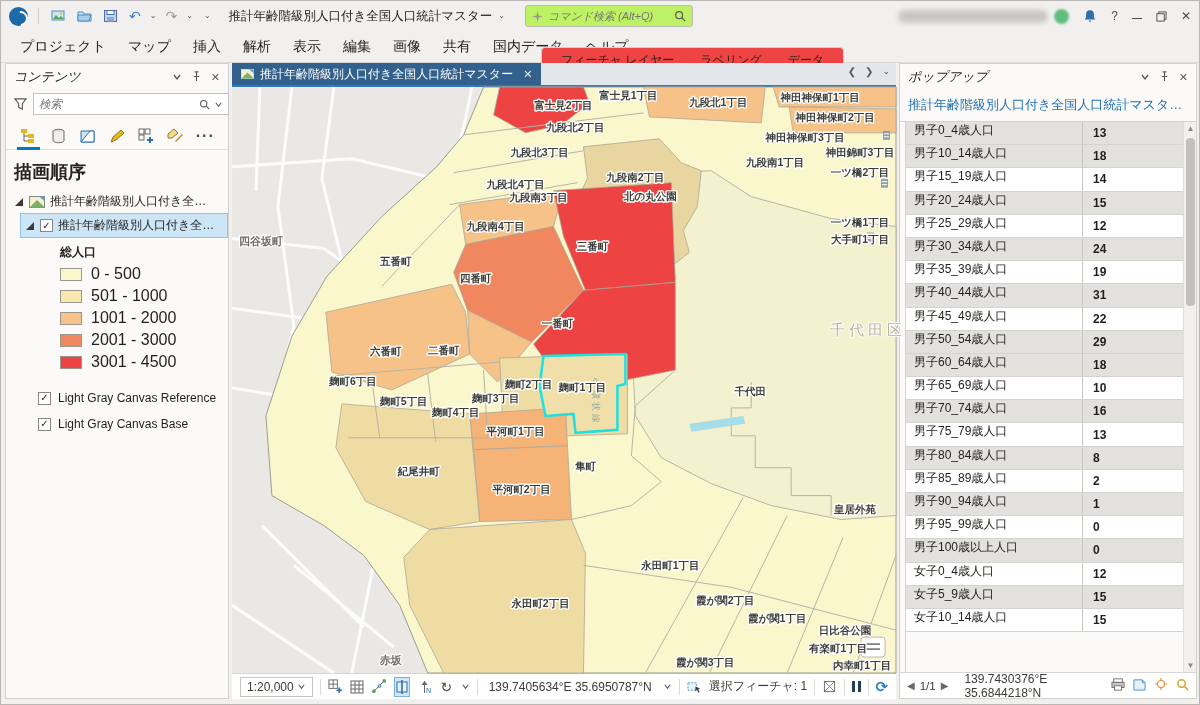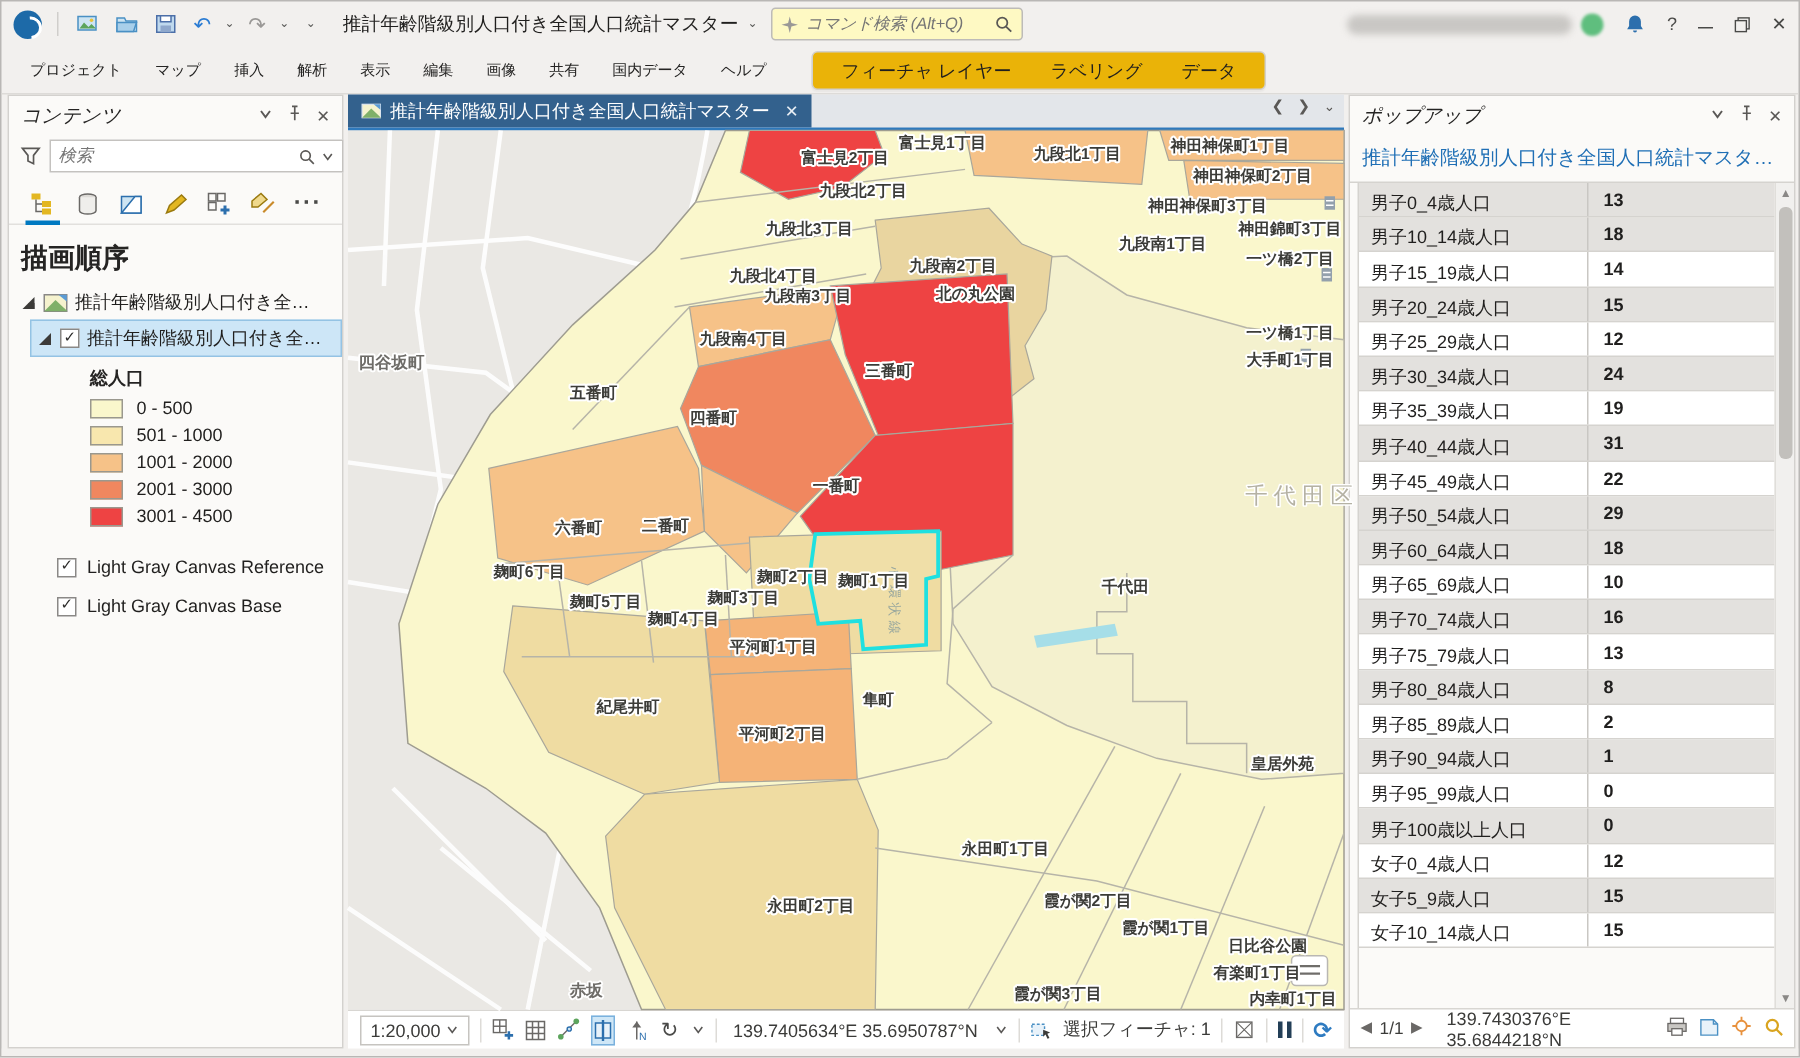--- a/index.html
+++ b/index.html
@@ -9,33 +9,33 @@
 
   
   .titlebar{height:30px;display:flex;align-items:center;padding:0 8px;position:relative;}
   .tb-left{display:flex;align-items:center;gap:7px;}
   .logo{width:19px;height:19px;border-radius:50%;background:#1D6AA8;position:relative;flex:0 0 auto;}
   .logo::after{content:"";position:absolute;left:4px;top:4px;width:11px;height:11px;border-radius:50%;border:2px solid #fff;border-left-color:transparent;border-bottom-color:transparent;transform:rotate(40deg);}
   .tb-sep{width:1px;height:16px;background:#d0cecb;margin:0 3px;}
   .qat-btn{display:flex;align-items:center;height:22px;padding:0 2px;color:#4a4a48;}
   .chev{font-size:8px;color:#5a5a58;line-height:1;}
   .tb-title{margin-left:18px;font-size:12.5px;color:#201f1e;display:flex;align-items:center;gap:6px;white-space:nowrap;}
-  .tb-search{position:absolute;left:513px;top:4px;width:168px;height:22px;border:1px solid #bdbbb8;border-radius:3px;background:#fef9c3;display:flex;align-items:center;padding:0 6px;gap:5px;}
+  .tb-search{position:absolute;left:524px;top:4px;width:168px;height:22px;border:1px solid #bdbbb8;border-radius:3px;background:#bef264;display:flex;align-items:center;padding:0 6px;gap:5px;}
   .tb-search input{border:none;outline:none;background:transparent;flex:1;font-size:11px;font-style:italic;color:#7a7876;width:100px;font-family:inherit;}
   .tb-right{margin-left:auto;display:flex;align-items:center;gap:14px;}
   .blur-name{width:150px;height:13px;border-radius:7px;background:#c9c7c4;filter:blur(2.5px);}
   .avatar{width:15px;height:15px;border-radius:50%;background:#5FBE7E;filter:blur(1px);margin-left:-8px;}
   .tb-ico{color:#4a4a48;font-size:12px;display:flex;align-items:center;}
   .min-ico{width:10px;height:5px;border-bottom:1.5px solid #4a4a48;}
 
   
   .ribbon{height:32px;position:relative;border-bottom:1px solid #DDDBD8;display:flex;align-items:center;}
   .ribbon-tabs{display:flex;align-items:center;padding-left:8px;}
-  .ribbon-tab{font-size:10px;color:#252423;padding:5px 11px;white-space:nowrap;}
-  .ctx-pill{position:absolute;left:540px;top:3px;height:26px;background:#eab308;border:1px solid #D2D0CC;border-radius:4px;display:flex;align-items:center;padding:0 6px;box-shadow:0 1px 1px rgba(0,0,0,.04);text-align:right;}
+  .ribbon-tab{font-size:14px;color:#252423;padding:5px 11px;white-space:nowrap;}
+  .ctx-pill{position:absolute;left:540px;top:16px;height:26px;background:#ef4444;border:1px solid #D2D0CC;border-radius:4px;display:flex;align-items:center;padding:0 6px;box-shadow:0 1px 1px rgba(0,0,0,.04);text-align:right;}
   .ctx-tab{font-size:12px;color:#201f1e;padding:0 13px;white-space:nowrap;}
 
   
   .main{display:flex;height:636px;}
   .panel{background:#FBFAF8;border:1px solid #D3D1CE;display:flex;flex-direction:column;}
   .left-panel{width:224px;margin-left:4px;}
   .right-panel{width:298px;margin-right:2px;}
   .map-wrap{flex:1;display:flex;flex-direction:column;margin:0 3px;min-width:0;}
 
   .panel-header{height:26px;display:flex;align-items:center;padding:0 8px;flex:0 0 auto;font-style:italic;}
@@ -52,21 +52,21 @@
   .toc-section{font-size:18px;font-weight:bold;color:#252423;padding:10px 8px 6px 8px;}
   .tree-row{display:flex;align-items:center;gap:5px;padding:3px 4px;font-size:12px;color:#201f1e;white-space:nowrap;}
   .tree-label{overflow:hidden;text-overflow:ellipsis;max-width:160px;}
   .tree-row.selected{background:#CDE6F7;border:1px solid #94C3E4;margin-left:14px;}
   .tri{width:0;height:0;border-left:5px solid transparent;border-top:5px solid transparent;border-right:5px solid #3c3b39;border-bottom:5px solid #3c3b39;transform:scale(.8);flex:0 0 auto;}
   .cb{width:13px;height:13px;border:1px solid #8A8886;background:#fff;display:flex;align-items:center;justify-content:center;font-size:10px;color:#2b2a29;flex:0 0 auto;line-height:1;}
   .legend-block{padding:2px 0 0 54px;}
   .legend-title{font-size:12px;font-weight:bold;color:#252423;margin:4px 0 4px 0;}
   .legend-row{display:flex;align-items:center;gap:9px;margin:4px 0;}
   .legend-swatch{width:22px;height:13px;border:1px solid #9A988E;}
-  .legend-label{font-size:12px;color:#201f1e;}
+  .legend-label{font-size:16px;color:#201f1e;}
   .ref-row{display:flex;align-items:center;gap:7px;padding:6px 0 6px 32px;font-size:12px;color:#201f1e;}
 
   
   .view-tabbar{height:22px;background:#E3E6EA;display:flex;align-items:flex-end;flex:0 0 auto;position:relative;}
   .view-tab{height:22px;background:#33618D;color:#fff;display:flex;align-items:center;gap:6px;padding:0 9px;font-size:12px;white-space:nowrap;}
   .view-tab .close-x{font-size:11px;color:#e8eef4;margin-left:4px;}
   .view-nav{position:absolute;right:6px;top:3px;display:flex;gap:9px;color:#5a5856;font-size:10px;}
   .map-canvas{flex:1;position:relative;border-top:2px solid #2E79BC;min-height:0;}
   .map-canvas svg{display:block;width:100%;height:100%;}
 
@@ -76,21 +76,21 @@
   .sb-ico{width:20px;height:20px;display:flex;align-items:center;justify-content:center;color:#4a4a48;}
   .sb-ico.hl{background:#CFE7F7;border:1px solid #7AB1DD;}
   .pause-bars{display:flex;gap:3px;}
   .pause-bars i{display:block;width:3px;height:11px;background:#233F57;}
   .refresh{color:#2E7BC1;font-size:15px;font-weight:bold;}
 
   
   .popup-link{padding:6px 8px 7px 8px;font-size:13px;color:#1F6FB5;border-bottom:1px solid #D5D3CF;white-space:nowrap;overflow:hidden;text-overflow:ellipsis;flex:0 0 auto;}
   .popup-table{flex:1;position:relative;overflow:hidden;margin-left:5px;border-left:1px solid #D5D3CF;}
   .popup-rows{margin-right:13px;}
-  .p-row{display:flex;height:23.2px;align-items:flex-end;border-bottom:1px solid #D5D3CF;font-size:12px;color:#201F1E;background:#fff;}
+  .p-row{display:flex;height:23.2px;align-items:flex-start;border-bottom:1px solid #D5D3CF;font-size:12px;color:#201F1E;background:#fff;gap:24px;}
   .p-row.shade{background:#E3E1DE;}
   .p-field{width:152px;padding-left:8px;flex:0 0 auto;overflow:hidden;white-space:nowrap;}
   .p-value{flex:1;padding-left:10px;border-left:1px solid #C9C7C3;align-self:stretch;display:flex;align-items:center;font-weight:bold;}
   .p-scroll{position:absolute;top:0;right:0;width:13px;bottom:0;background:#F1F0EE;border-left:1px solid #E0DEDA;}
   .p-thumb{position:absolute;top:16px;left:2px;width:9px;height:168px;background:#C2C0BC;border-radius:4px;}
   .p-arrow{position:absolute;left:2px;width:9px;font-size:8px;color:#8a8886;text-align:center;}
   .popup-footer{height:26px;border-top:1px solid #D8D6D2;background:#fff;display:flex;align-items:center;gap:6px;padding:0 7px;font-size:12px;color:#3b3b39;flex:0 0 auto;}
   .pager{display:flex;align-items:center;gap:5px;color:#6a6866;font-size:10px;}
   .pager b{font-size:11.5px;color:#3b3b39;font-weight:normal;}
   .popup-coords{margin-left:10px;}

